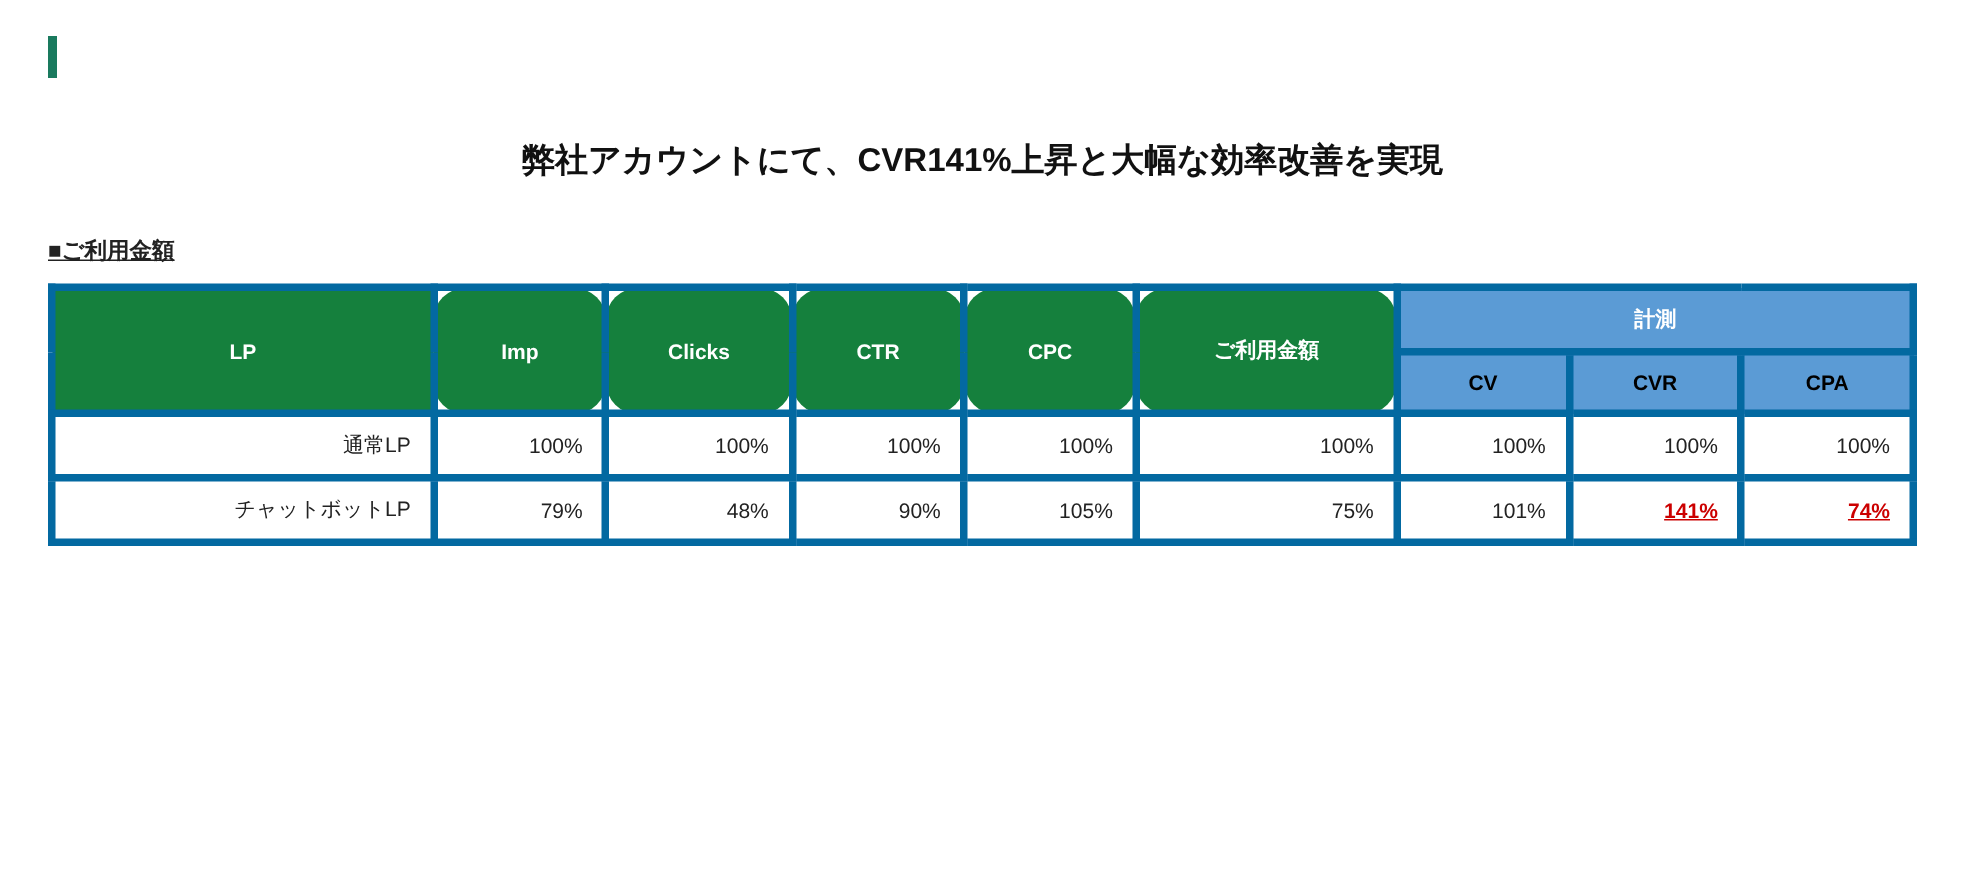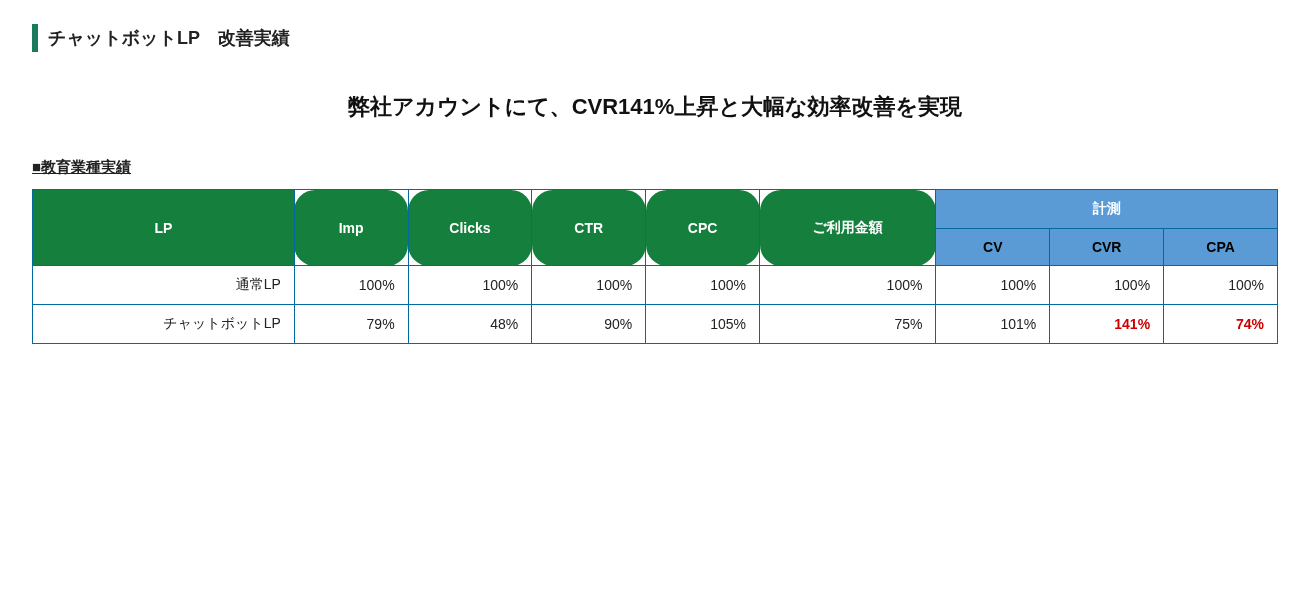--- a/index.html
+++ b/index.html
@@ -53,21 +53,21 @@
     }
 
     .data-table {
       width: 100%;
       border-collapse: collapse;
       border: 1px solid #ccc;
     }
 
     .data-table th,
     .data-table td {
-      border: 1px solid #0369a1;
+      border: 5px solid #0369a1;
       text-align: right;
       padding: 10px 13px;
       font-size: 14px;
     }
 
     .data-table thead tr.header-top th {
       background: #15803d;
       color: #fff;
       font-weight: bold;
     }
@@ -110,33 +110,33 @@
     }
 
     .data-table tbody tr {
       border-bottom: 1px solid #ccc;
     }
 
     .highlight-red {
       color: #cc0000;
       font-weight: bold;
       font-size: 16px;
+      text-decoration: underline;
     }
   </style>
 </head>
 <body>
 
 <div class="page-header">
   <div class="header-bar"></div>
-  <span class="page-title">チャットボットLP　改善実績</span>
 </div>
 
 <div class="main-headline">弊社アカウントにて、CVR141%上昇と大幅な効率改善を実現</div>
 
-<div class="section-title">■教育業種実績</div>
+<div class="section-title">■ご利用金額</div>
 
 <table class="data-table">
   <thead>
     <tr class="header-top">
       <th class="lp-col" rowspan="2">LP</th>
       <th class="center-col" rowspan="2">Imp</th>
       <th class="center-col" rowspan="2">Clicks</th>
       <th class="center-col" rowspan="2">CTR</th>
       <th class="center-col" rowspan="2">CPC</th>
       <th class="center-col" rowspan="2">ご利用金額</th>

